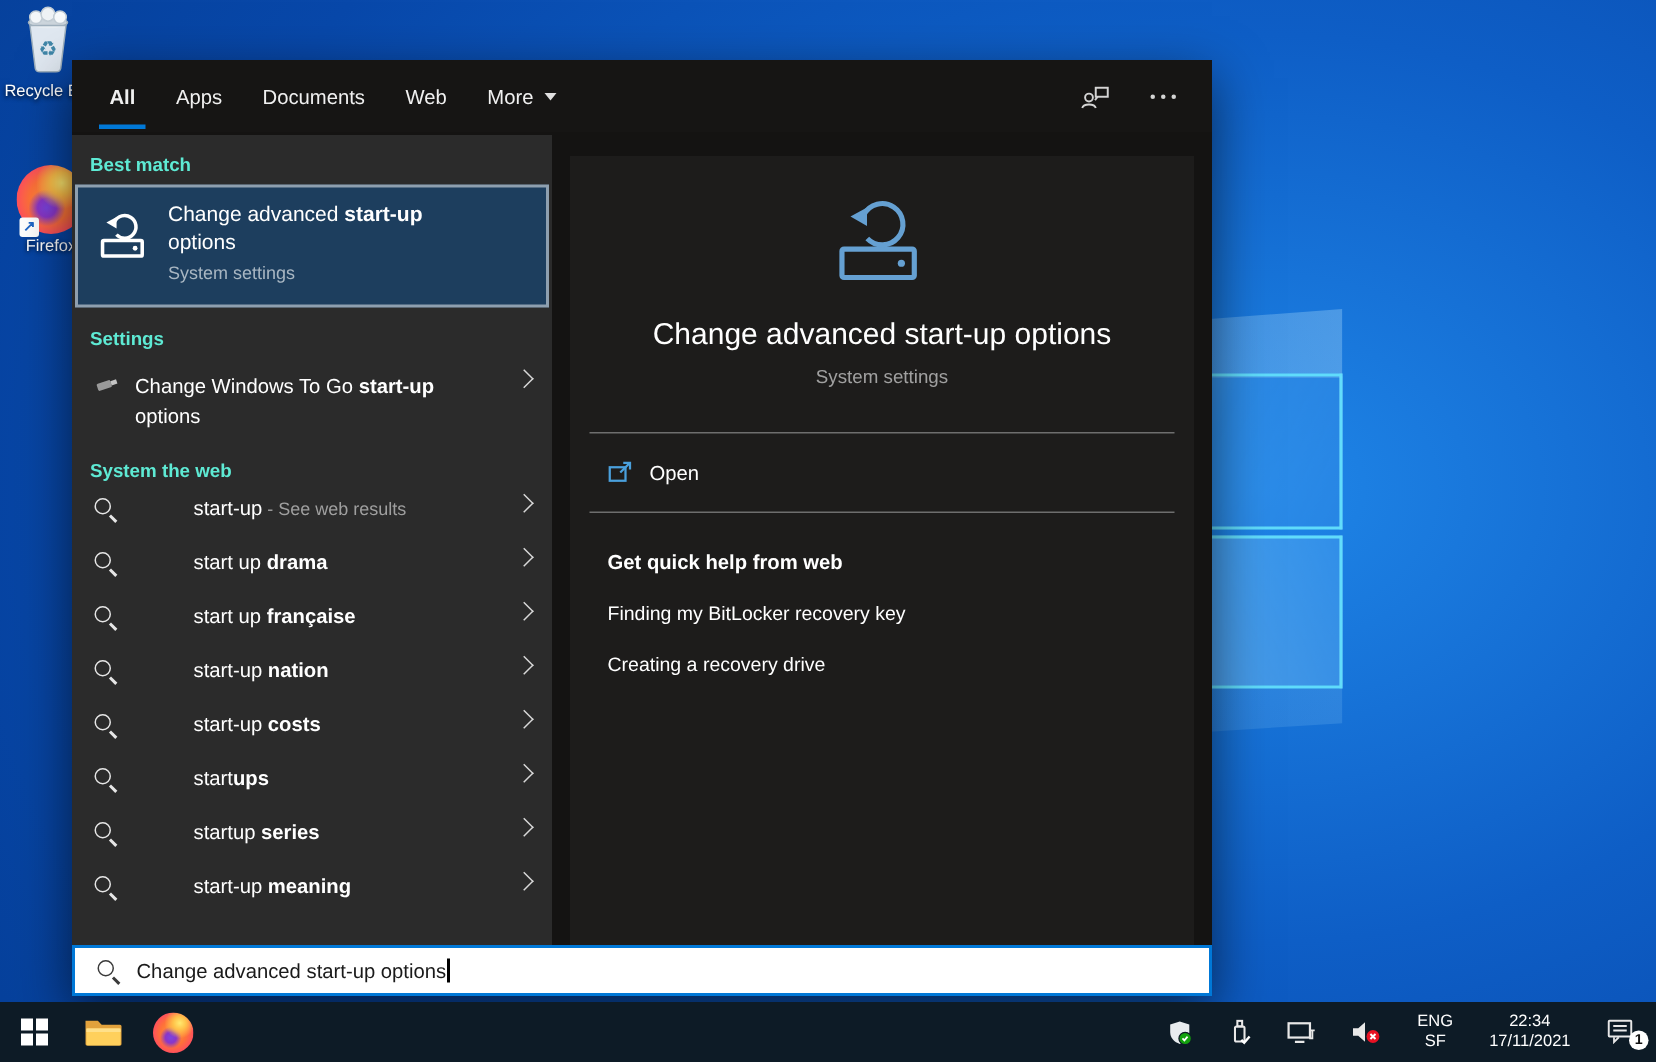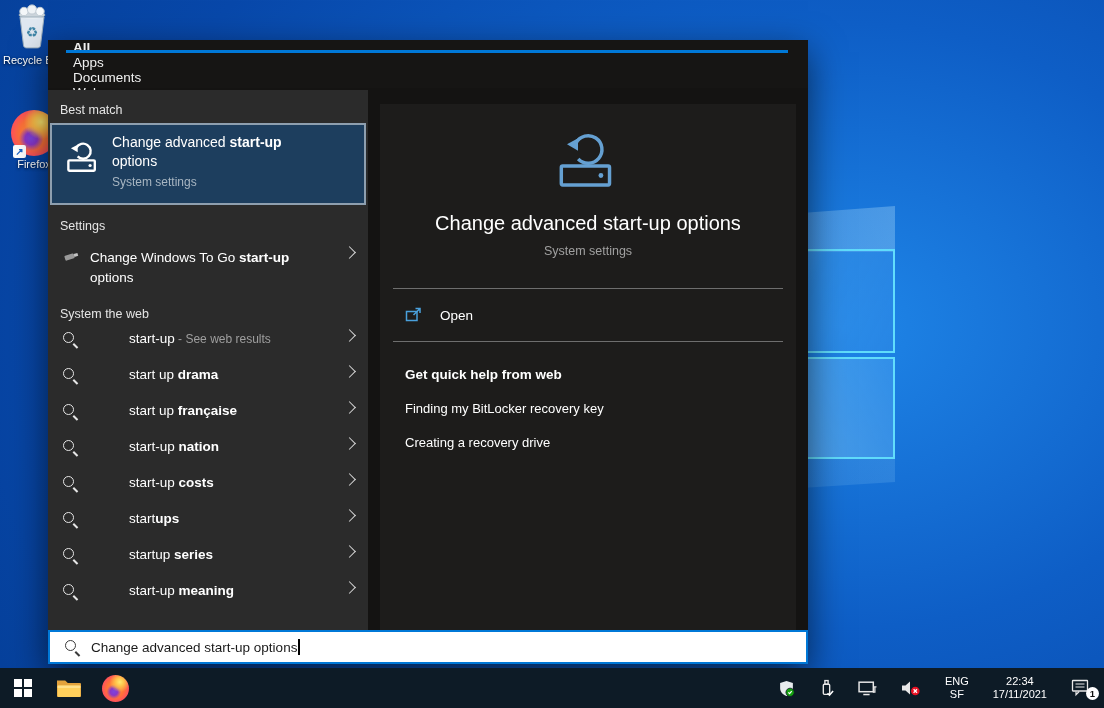--- a/index.html
+++ b/index.html
@@ -33,31 +33,31 @@
       radial-gradient(circle at 66% 26%, #ffea70 0%, #ffc24a 16%, rgba(255,194,74,0) 38%),
       radial-gradient(circle at 44% 62%, #7b44e0 0%, #8a36c8 16%, rgba(138,54,200,0) 32%),
       radial-gradient(circle at 50% 50%, #ff9a3c 0%, #ff7139 45%, #ff4f5e 72%, #cb2896 100%);}
   .ffx-desktop{width:46px;height:46px;margin:0 auto;position:relative;}
   .shortcut{position:absolute;left:2px;bottom:-2px;width:13px;height:13px;background:#fff;border-radius:2px;
     color:#1e66c7;font-size:10px;font-weight:bold;line-height:13px;text-align:center;}
 
   
   .flyout{position:absolute;left:48px;top:40px;width:760px;height:624px;background:#141312;
     box-shadow:0 12px 34px rgba(0,0,0,.6);z-index:10;color:#fff;}
-  .tabs{position:absolute;left:0;top:0;width:100%;height:48px;background:#161514;display:flex;padding-left:25px;flex-direction:column;}
+  .tabs{position:absolute;left:0;top:0;width:100%;height:48px;background:#161514;display:flex;padding-left:25px;}
   .tab{display:flex;align-items:center;margin-right:27px;font-size:13.5px;color:#f0f0f0;position:relative;cursor:pointer;}
   .tab.active{font-weight:bold;}
   .tab.active::after{content:"";position:absolute;left:-7px;right:-7px;bottom:2px;height:3px;background:var(--accent,#0078d7);}
   .dd{width:0;height:0;border-left:4.5px solid transparent;border-right:4.5px solid transparent;border-top:5px solid #e0e0e0;margin-left:7px;}
   .tabs-right{margin-left:auto;display:flex;align-items:center;gap:26px;padding-right:24px;}
   .dots{display:flex;gap:4px;cursor:pointer;}
   .dots i{width:3px;height:3px;background:#d4d4d4;border-radius:50%;}
 
   .left-col{position:absolute;left:0;top:50px;width:320px;height:540px;background:var(--panel_left,#2b2b2b);}
-  .sec-h{font-weight:normal;font-size:12.5px;padding:13px 12px 6px;color:#e5e5e5;}
+  .sec-h{font-weight:bold;font-size:12.5px;padding:13px 12px 6px;color:#5eead4;}
   .bm-item{margin:0 2px;height:82px;background:var(--highlight,#1d3e5e);border:2px solid rgba(255,255,255,.5);
     display:flex;padding:8px 10px;cursor:pointer;}
   .bm-icon{color:#fff;margin:7px 12px 0 4px;flex:none;}
   .bm-title{font-size:14px;line-height:19px;width:200px;}
   .bm-sub{font-size:12px;color:#a8b6c2;margin-top:4px;}
   b{font-weight:bold;}
 
   .row-item{display:flex;align-items:flex-start;padding:8px 14px;cursor:pointer;}
   .set-item{padding-top:9px;padding-bottom:9px;}
   .set-icon{flex:none;margin-right:10px;}
@@ -72,21 +72,21 @@
     transform:rotate(45deg);transform-origin:0 0;}
   .chev{width:9px;height:9px;border-top:1.8px solid #d8d8d8;border-right:1.8px solid #d8d8d8;
     transform:rotate(45deg);margin-left:auto;flex:none;cursor:pointer;}
 
   .right-panel{position:absolute;left:332px;top:64px;width:416px;height:526px;background:var(--panel_right,#1d1c1b);
     display:flex;flex-direction:column;align-items:center;}
   .rp-icon{color:var(--icon_blue,#65a0d2);margin-top:25px;}
   .rp-title{font-size:20px;margin-top:21px;color:#fff;}
   .rp-sub{font-size:12.5px;color:#a0a0a0;margin-top:9px;}
   .rp-div{width:calc(100% - 26px);border-top:1.5px solid #6e6e6e;margin-top:30px;}
-  .open-row{width:100%;display:flex;align-items:center;padding:18px 25px;gap:18px;font-size:13.5px;cursor:pointer;}
+  .open-row{width:100%;display:flex;align-items:center;padding:18px 25px;gap:11px;font-size:13.5px;cursor:pointer;}
   .help{width:100%;padding:25px 25px 0;font-size:13.5px;}
   .help-h{font-weight:bold;cursor:default;}
   .help-link{margin-top:19px;font-size:13px;cursor:pointer;}
 
   .search-box{position:absolute;left:0;bottom:0;width:760px;height:34px;background:#fff;
     border:2px solid var(--accent,#0078d7);display:flex;align-items:center;padding:0 10px;cursor:text;}
   .search-box .mag{color:#3a3a3a;margin:0 10px 0 4px;}
   .sq{color:#1a1a1a;font-size:13.5px;}
   .caret{display:inline-block;width:1.5px;height:16px;background:#000;margin-left:1px;vertical-align:-3px;}
 

